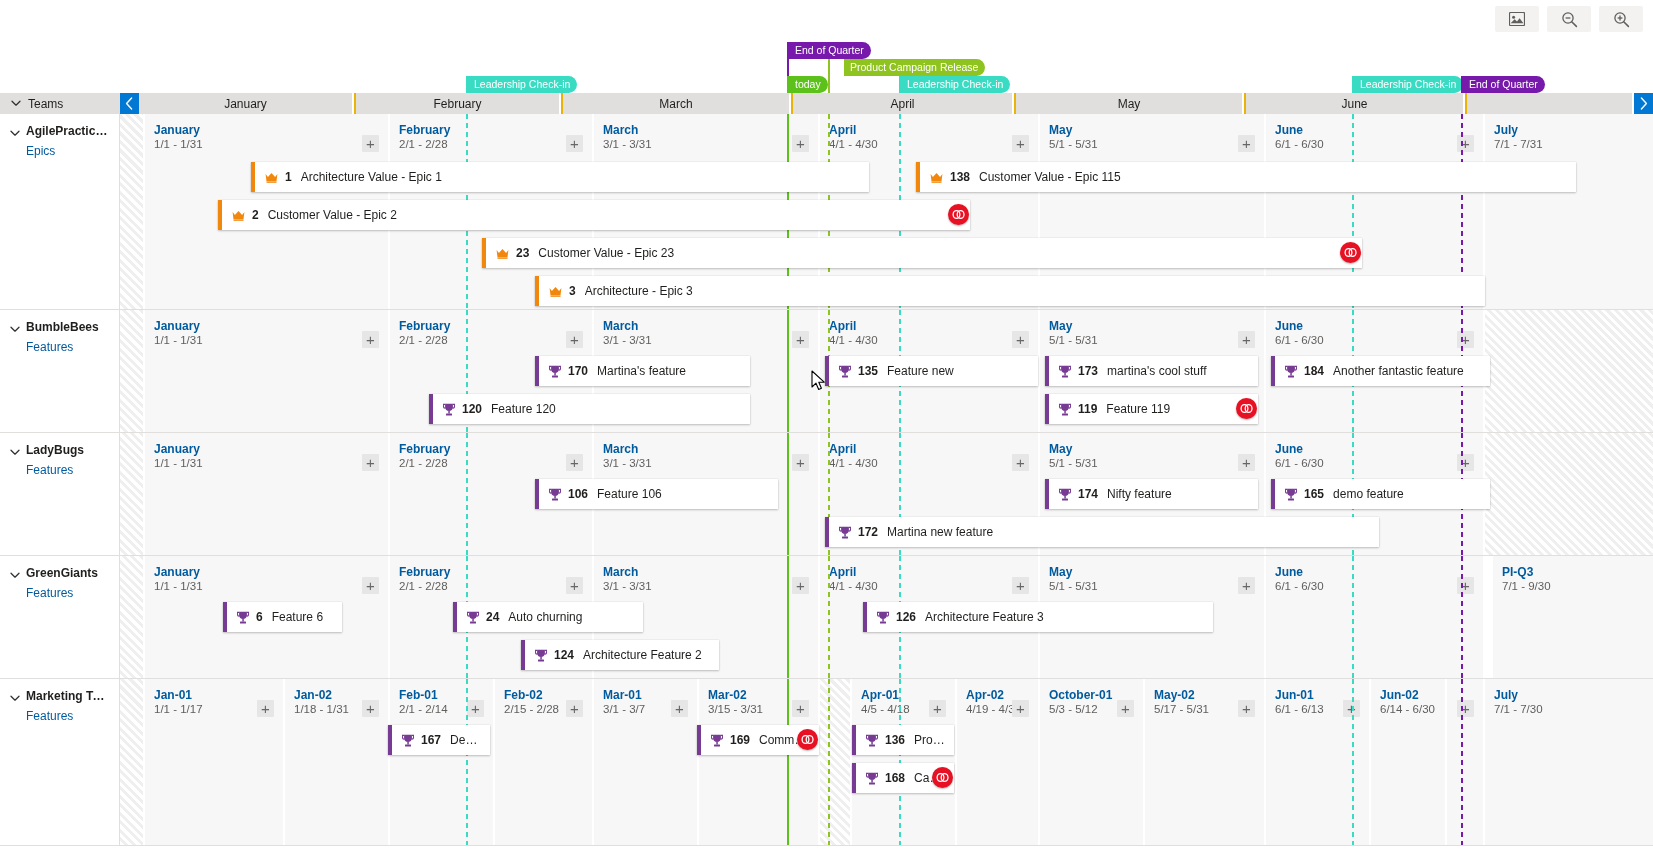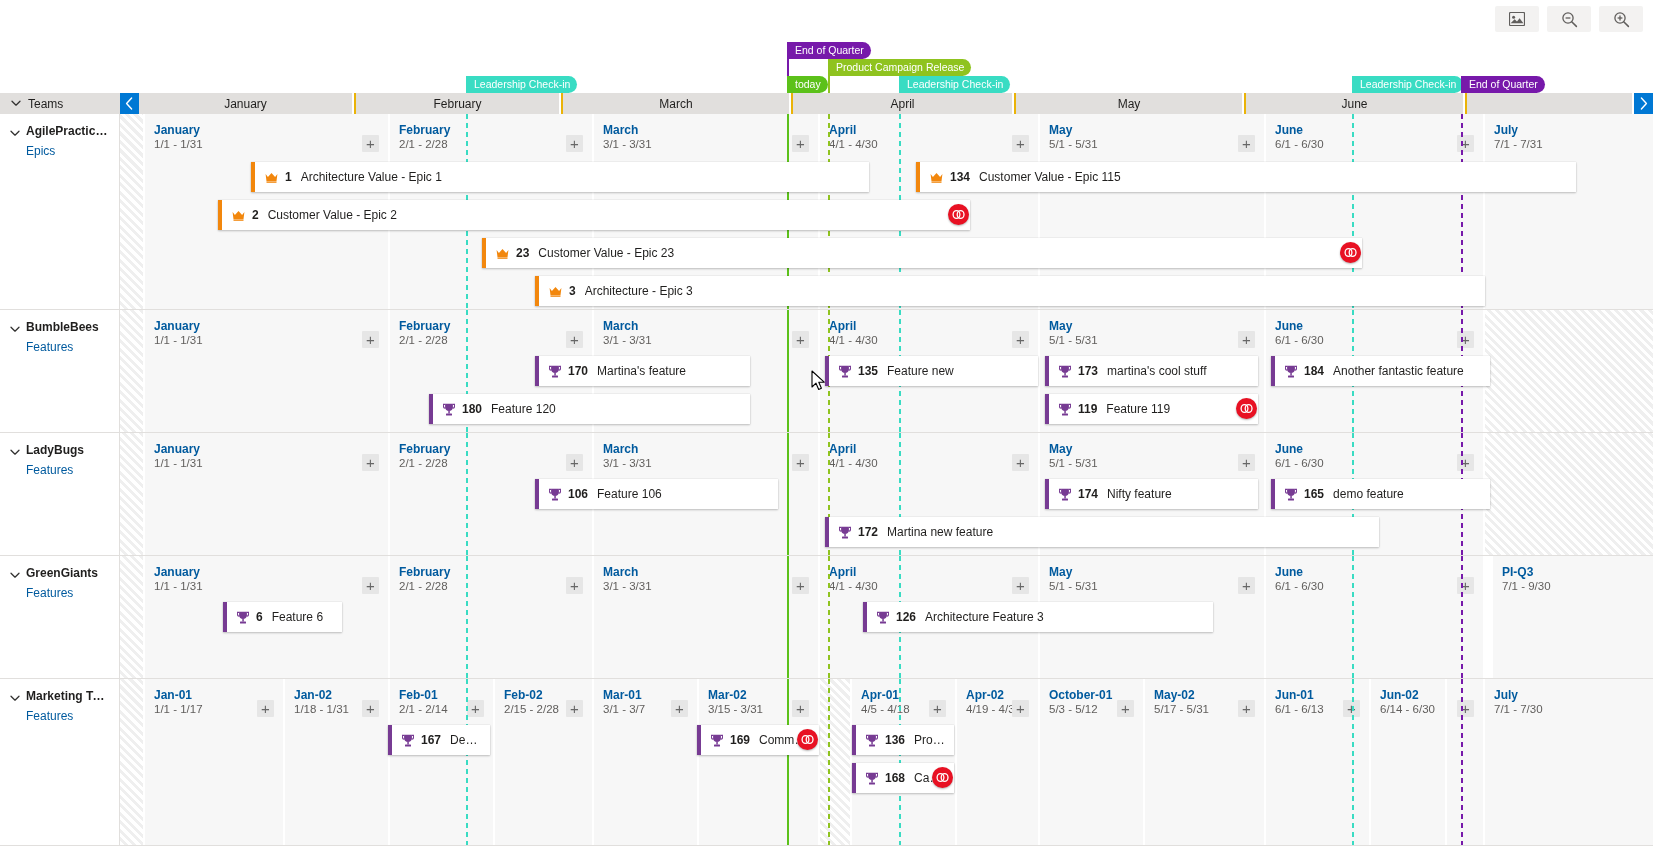--- a/index.html
+++ b/index.html
@@ -138,21 +138,21 @@
         <line x1="4.6" y1="7" x2="9.4" y2="7" stroke="#605e5c" stroke-width="1.3"></line>
         <line x1="7" y1="4.6" x2="7" y2="9.4" stroke="#605e5c" stroke-width="1.3"></line>
       </svg>
     </button>
   </div>
 
   <div class="milestones" id="milestones">
       <div class="ms" style="left: 466px; top: 76px;"><div class="stem" style="height: 17px; background: rgb(57, 220, 195);"></div><div class="flag" style="background: rgb(57, 220, 195); margin-left: 2px;">Leadership Check-in</div></div>
       <div class="ms" style="left: 787px; top: 42px;"><div class="stem" style="height: 51px; background: rgb(119, 25, 170);"></div><div class="flag" style="background: rgb(119, 25, 170); margin-left: 2px;">End of Quarter</div></div>
       <div class="ms" style="left: 787px; top: 76px;"><div class="stem" style="height: 17px; background: rgb(92, 193, 26);"></div><div class="flag" style="background: rgb(92, 193, 26); margin-left: 2px;">today</div></div>
-      <div class="ms" style="left: 828px; top: 59px;"><div class="stem" style="height: 34px; background: rgb(143, 195, 31);"></div><div class="flag" style="background: rgb(143, 195, 31); margin-left: 2px;">Product Campaign Release</div></div>
+      <div class="ms" style="left: 828px; top: 59px;"><div class="stem" style="height: 34px; background: rgb(143, 195, 31);"></div><div class="flag" style="background: rgb(143, 195, 31); margin-left: 16px;">Product Campaign Release</div></div>
       <div class="ms" style="left: 899px; top: 76px;"><div class="stem" style="height: 17px; background: rgb(57, 220, 195);"></div><div class="flag" style="background: rgb(57, 220, 195); margin-left: 2px;">Leadership Check-in</div></div>
       <div class="ms" style="left: 1352px; top: 76px;"><div class="stem" style="height: 17px; background: rgb(57, 220, 195);"></div><div class="flag" style="background: rgb(57, 220, 195); margin-left: 2px;">Leadership Check-in</div></div>
       <div class="ms" style="left: 1461px; top: 76px;"><div class="stem" style="height: 17px; background: rgb(119, 25, 170);"></div><div class="flag" style="background: rgb(119, 25, 170); margin-left: 2px;">End of Quarter</div></div>
     </div>
 
   <div class="hdrstrip">
     <div class="hdr-teams">
       <svg width="10" height="7" viewBox="0 0 10 7">
         <path d="M1 1.2 L5 5.2 L9 1.2" fill="none" stroke="#323130" stroke-width="1.25" stroke-linecap="round" stroke-linejoin="round"></path>
       </svg>
@@ -246,21 +246,21 @@
             <span class="ctitle">Architecture Value - Epic 1</span>
           </div>
           <div class="card" style="left: 796px; width: 660px; top: 48px; z-index: 10;">
             <span class="accent" style="background:#f2870d"></span>
             <span class="ic">
               <svg width="13" height="11" viewBox="0 0 13 11">
                 <path d="M0.6 2.1 L2.9 5.1 L6.5 0.9 L10.1 5.1 L12.4 2.1 L11.5 9.2 L1.5 9.2 Z" fill="#f2870d"></path>
                 <rect x="1.5" y="9.5" width="10" height="1.3" fill="#f2870d"></rect>
               </svg>
             </span>
-            <span class="cid">134</span>
+            <span class="cid">138</span>
             <span class="ctitle">Customer Value - Epic 115</span>
           </div>
           <div class="card" style="left: 98px; width: 752px; top: 86px; z-index: 10;">
             <span class="accent" style="background:#f2870d"></span>
             <span class="ic">
               <svg width="13" height="11" viewBox="0 0 13 11">
                 <path d="M0.6 2.1 L2.9 5.1 L6.5 0.9 L10.1 5.1 L12.4 2.1 L11.5 9.2 L1.5 9.2 Z" fill="#f2870d"></path>
                 <rect x="1.5" y="9.5" width="10" height="1.3" fill="#f2870d"></rect>
               </svg>
             </span>
@@ -414,21 +414,21 @@
             <span class="accent" style="background:#773b93"></span>
             <span class="ic">
               <svg width="12" height="13" viewBox="0 0 12 13">
                 <path d="M2.1 0.8 H9.9 V4.2 C9.9 6.5 8.2 8.1 6 8.1 C3.8 8.1 2.1 6.5 2.1 4.2 Z" fill="#773b93"></path>
                 <path d="M2.1 1.4 H0.4 V3.0 C0.4 4.4 1.2 5.2 2.4 5.3" fill="none" stroke="#773b93" stroke-width="1.1"></path>
                 <path d="M9.9 1.4 H11.6 V3.0 C11.6 4.4 10.8 5.2 9.6 5.3" fill="none" stroke="#773b93" stroke-width="1.1"></path>
                 <rect x="5.3" y="7.9" width="1.5" height="2.6" fill="#773b93"></rect>
                 <rect x="3.0" y="10.5" width="6" height="1.9" rx="0.5" fill="#773b93"></rect>
               </svg>
             </span>
-            <span class="cid">180</span>
+            <span class="cid">120</span>
             <span class="ctitle">Feature 120</span>
           </div>
           <div class="card" style="left: 925px; width: 213px; top: 84px; z-index: 10;">
             <span class="accent" style="background:#773b93"></span>
             <span class="ic">
               <svg width="12" height="13" viewBox="0 0 12 13">
                 <path d="M2.1 0.8 H9.9 V4.2 C9.9 6.5 8.2 8.1 6 8.1 C3.8 8.1 2.1 6.5 2.1 4.2 Z" fill="#773b93"></path>
                 <path d="M2.1 1.4 H0.4 V3.0 C0.4 4.4 1.2 5.2 2.4 5.3" fill="none" stroke="#773b93" stroke-width="1.1"></path>
                 <path d="M9.9 1.4 H11.6 V3.0 C11.6 4.4 10.8 5.2 9.6 5.3" fill="none" stroke="#773b93" stroke-width="1.1"></path>
                 <rect x="5.3" y="7.9" width="1.5" height="2.6" fill="#773b93"></rect>
@@ -616,33 +616,61 @@
                 <path d="M2.1 0.8 H9.9 V4.2 C9.9 6.5 8.2 8.1 6 8.1 C3.8 8.1 2.1 6.5 2.1 4.2 Z" fill="#773b93"></path>
                 <path d="M2.1 1.4 H0.4 V3.0 C0.4 4.4 1.2 5.2 2.4 5.3" fill="none" stroke="#773b93" stroke-width="1.1"></path>
                 <path d="M9.9 1.4 H11.6 V3.0 C11.6 4.4 10.8 5.2 9.6 5.3" fill="none" stroke="#773b93" stroke-width="1.1"></path>
                 <rect x="5.3" y="7.9" width="1.5" height="2.6" fill="#773b93"></rect>
                 <rect x="3.0" y="10.5" width="6" height="1.9" rx="0.5" fill="#773b93"></rect>
               </svg>
             </span>
             <span class="cid">6</span>
             <span class="ctitle">Feature 6</span>
           </div>
+          <div class="card" style="left: 333px; width: 190px; top: 46px; z-index: 10;">
+            <span class="accent" style="background:#773b93"></span>
+            <span class="ic">
+              <svg width="12" height="13" viewBox="0 0 12 13">
+                <path d="M2.1 0.8 H9.9 V4.2 C9.9 6.5 8.2 8.1 6 8.1 C3.8 8.1 2.1 6.5 2.1 4.2 Z" fill="#773b93"></path>
+                <path d="M2.1 1.4 H0.4 V3.0 C0.4 4.4 1.2 5.2 2.4 5.3" fill="none" stroke="#773b93" stroke-width="1.1"></path>
+                <path d="M9.9 1.4 H11.6 V3.0 C11.6 4.4 10.8 5.2 9.6 5.3" fill="none" stroke="#773b93" stroke-width="1.1"></path>
+                <rect x="5.3" y="7.9" width="1.5" height="2.6" fill="#773b93"></rect>
+                <rect x="3.0" y="10.5" width="6" height="1.9" rx="0.5" fill="#773b93"></rect>
+              </svg>
+            </span>
+            <span class="cid">24</span>
+            <span class="ctitle">Auto churning</span>
+          </div>
           <div class="card" style="left: 743px; width: 350px; top: 46px; z-index: 10;">
             <span class="accent" style="background:#773b93"></span>
             <span class="ic">
               <svg width="12" height="13" viewBox="0 0 12 13">
                 <path d="M2.1 0.8 H9.9 V4.2 C9.9 6.5 8.2 8.1 6 8.1 C3.8 8.1 2.1 6.5 2.1 4.2 Z" fill="#773b93"></path>
                 <path d="M2.1 1.4 H0.4 V3.0 C0.4 4.4 1.2 5.2 2.4 5.3" fill="none" stroke="#773b93" stroke-width="1.1"></path>
                 <path d="M9.9 1.4 H11.6 V3.0 C11.6 4.4 10.8 5.2 9.6 5.3" fill="none" stroke="#773b93" stroke-width="1.1"></path>
                 <rect x="5.3" y="7.9" width="1.5" height="2.6" fill="#773b93"></rect>
                 <rect x="3.0" y="10.5" width="6" height="1.9" rx="0.5" fill="#773b93"></rect>
               </svg>
             </span>
             <span class="cid">126</span>
             <span class="ctitle">Architecture Feature 3</span>
+          </div>
+          <div class="card" style="left: 401px; width: 198px; top: 84px; z-index: 10;">
+            <span class="accent" style="background:#773b93"></span>
+            <span class="ic">
+              <svg width="12" height="13" viewBox="0 0 12 13">
+                <path d="M2.1 0.8 H9.9 V4.2 C9.9 6.5 8.2 8.1 6 8.1 C3.8 8.1 2.1 6.5 2.1 4.2 Z" fill="#773b93"></path>
+                <path d="M2.1 1.4 H0.4 V3.0 C0.4 4.4 1.2 5.2 2.4 5.3" fill="none" stroke="#773b93" stroke-width="1.1"></path>
+                <path d="M9.9 1.4 H11.6 V3.0 C11.6 4.4 10.8 5.2 9.6 5.3" fill="none" stroke="#773b93" stroke-width="1.1"></path>
+                <rect x="5.3" y="7.9" width="1.5" height="2.6" fill="#773b93"></rect>
+                <rect x="3.0" y="10.5" width="6" height="1.9" rx="0.5" fill="#773b93"></rect>
+              </svg>
+            </span>
+            <span class="cid">124</span>
+            <span class="ctitle">Architecture Feature 2</span>
           </div>
         </div>
       </div>
       <div class="teamrow" style="height: 167px;">
         <div class="teamcol">
           <div class="teamname">
             <span class="chev"><svg width="10" height="7" viewBox="0 0 10 7">
                 <path d="M1 1.2 L5 5.2 L9 1.2" fill="none" stroke="#323130" stroke-width="1.25" stroke-linecap="round" stroke-linejoin="round"></path>
               </svg></span>
             <span class="tn">Marketing Team</span>

